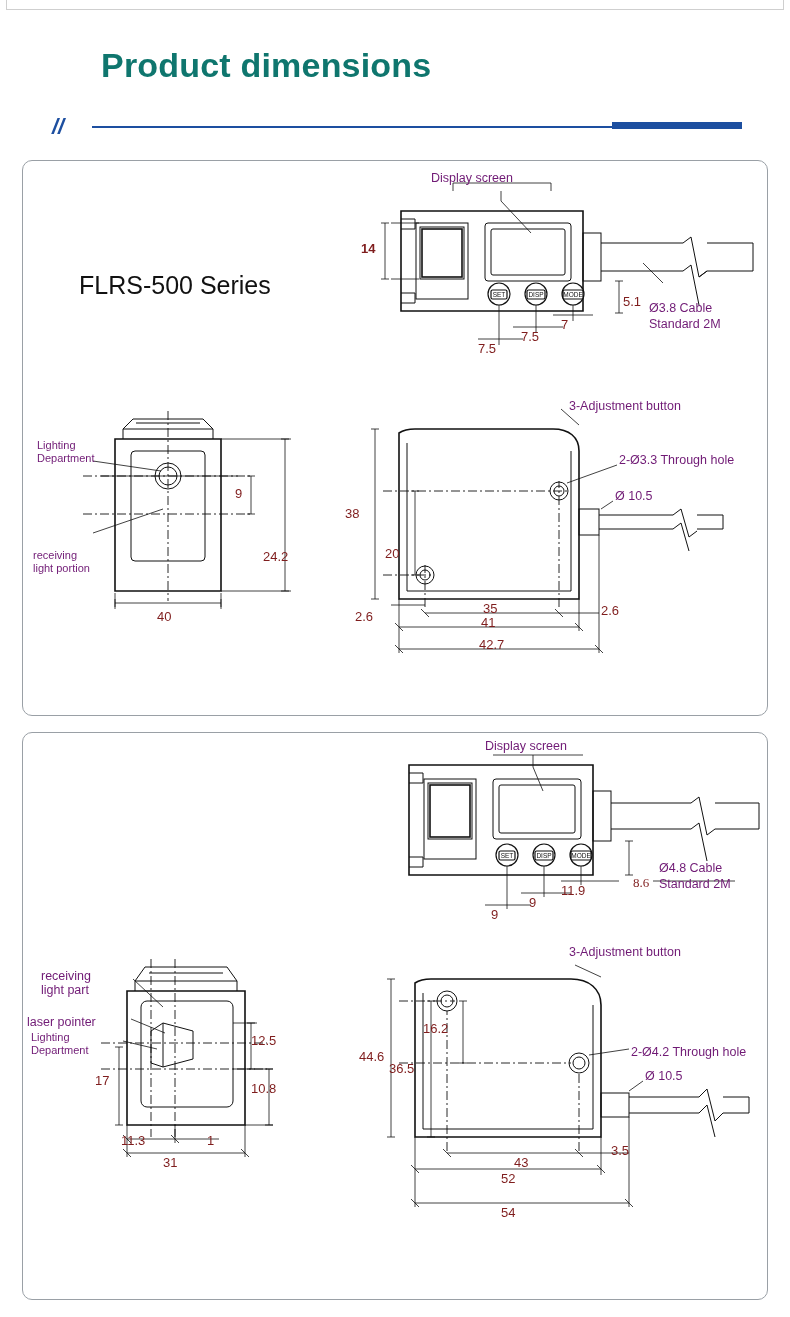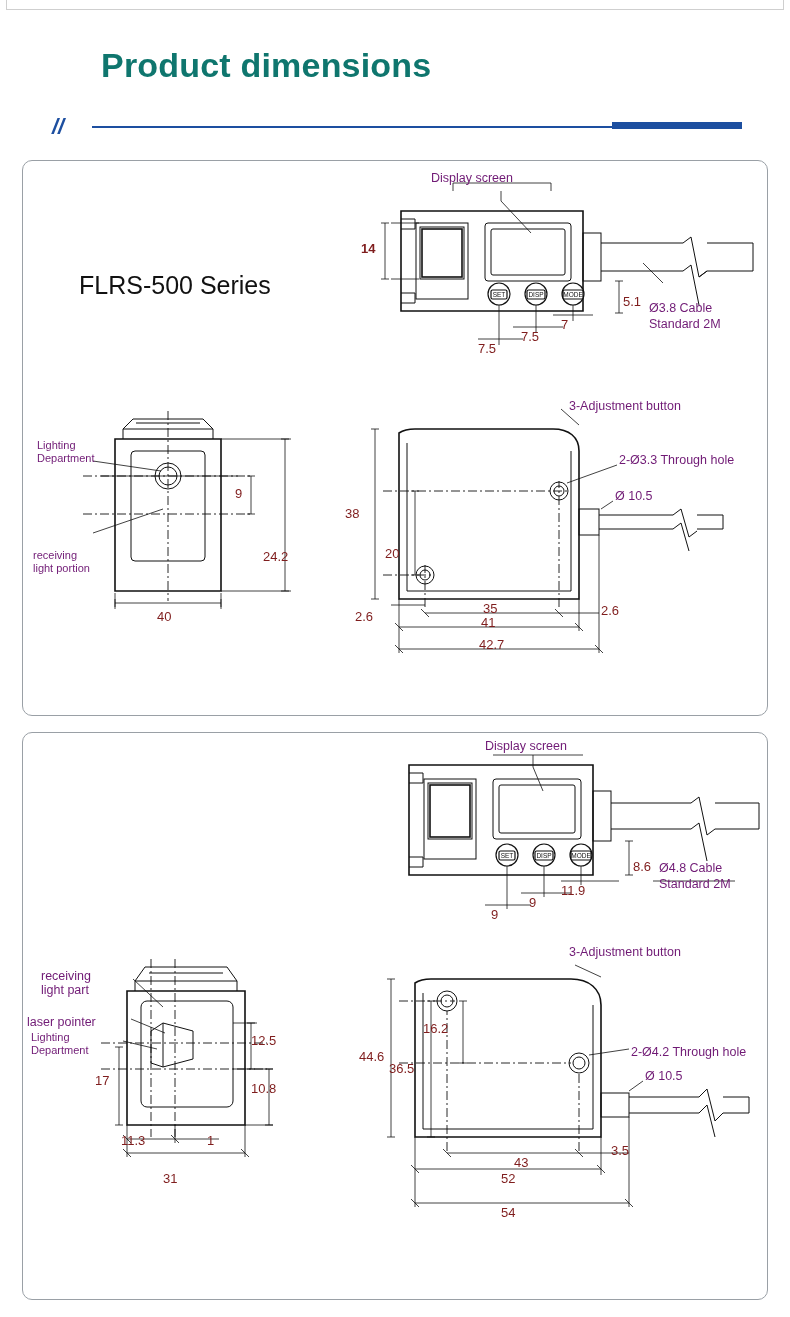--- a/index.html
+++ b/index.html
@@ -301,38 +301,38 @@
     <path class="thin" d="M420 416 L428 424 M552 416 L560 424"></path>
     <path class="thin" d="M556 420 L606 420"></path>
     <path class="thin" d="M392 436 L578 436"></path>
     <path class="thin" d="M388 432 L396 440 M574 432 L582 440"></path>
     <path class="thin" d="M392 470 L606 470"></path>
     <path class="thin" d="M388 466 L396 474 M602 466 L610 474"></path>
     <path class="thin" d="M392 404 L392 474 M578 404 L578 442 M606 384 L606 474"></path>
   </svg>
 
   <div class="note" style="left:462px;top:6px;">Display screen</div>
-  <div class="dim" style="left:610px;top:126px;">8.6</div>
+  <div class="dim" style="left:610px;top:142px;font-family:Liberation Serif, serif;">8.6</div>
   <div class="note" style="left:636px;top:128px;">Ø4.8 Cable</div>
   <div class="note" style="left:636px;top:144px;">Standard 2M</div>
   <div class="dim" style="left:468px;top:174px;">9</div>
   <div class="dim" style="left:506px;top:162px;">9</div>
   <div class="dim" style="left:538px;top:150px;">11.9</div>
 
   <div class="note" style="left:18px;top:236px;white-space:pre-line;">receiving
 light part</div>
   <div class="note" style="left:4px;top:282px;">laser pointer</div>
   <div class="note small" style="left:8px;top:298px;white-space:pre-line;">Lighting
 Department</div>
   <div class="dim" style="left:228px;top:300px;">12.5</div>
   <div class="dim" style="left:228px;top:348px;">10.8</div>
   <div class="dim" style="left:72px;top:340px;">17</div>
   <div class="dim" style="left:184px;top:400px;">1</div>
   <div class="dim" style="left:98px;top:400px;">11.3</div>
-  <div class="dim" style="left:140px;top:422px;margin-top:16px;">31</div>
+  <div class="dim" style="left:140px;top:422px;">31</div>
 
   <div class="note" style="left:546px;top:212px;">3-Adjustment button</div>
   <div class="note" style="left:608px;top:312px;">2-Ø4.2 Through hole</div>
   <div class="note" style="left:622px;top:336px;">Ø 10.5</div>
   <div class="dim" style="left:336px;top:316px;">44.6</div>
   <div class="dim" style="left:366px;top:328px;">36.5</div>
   <div class="dim" style="left:400px;top:288px;">16.2</div>
   <div class="dim" style="left:480px;top:422px;margin-left:11px;">43</div>
   <div class="dim" style="left:588px;top:410px;">3.5</div>
   <div class="dim" style="left:478px;top:438px;">52</div>

